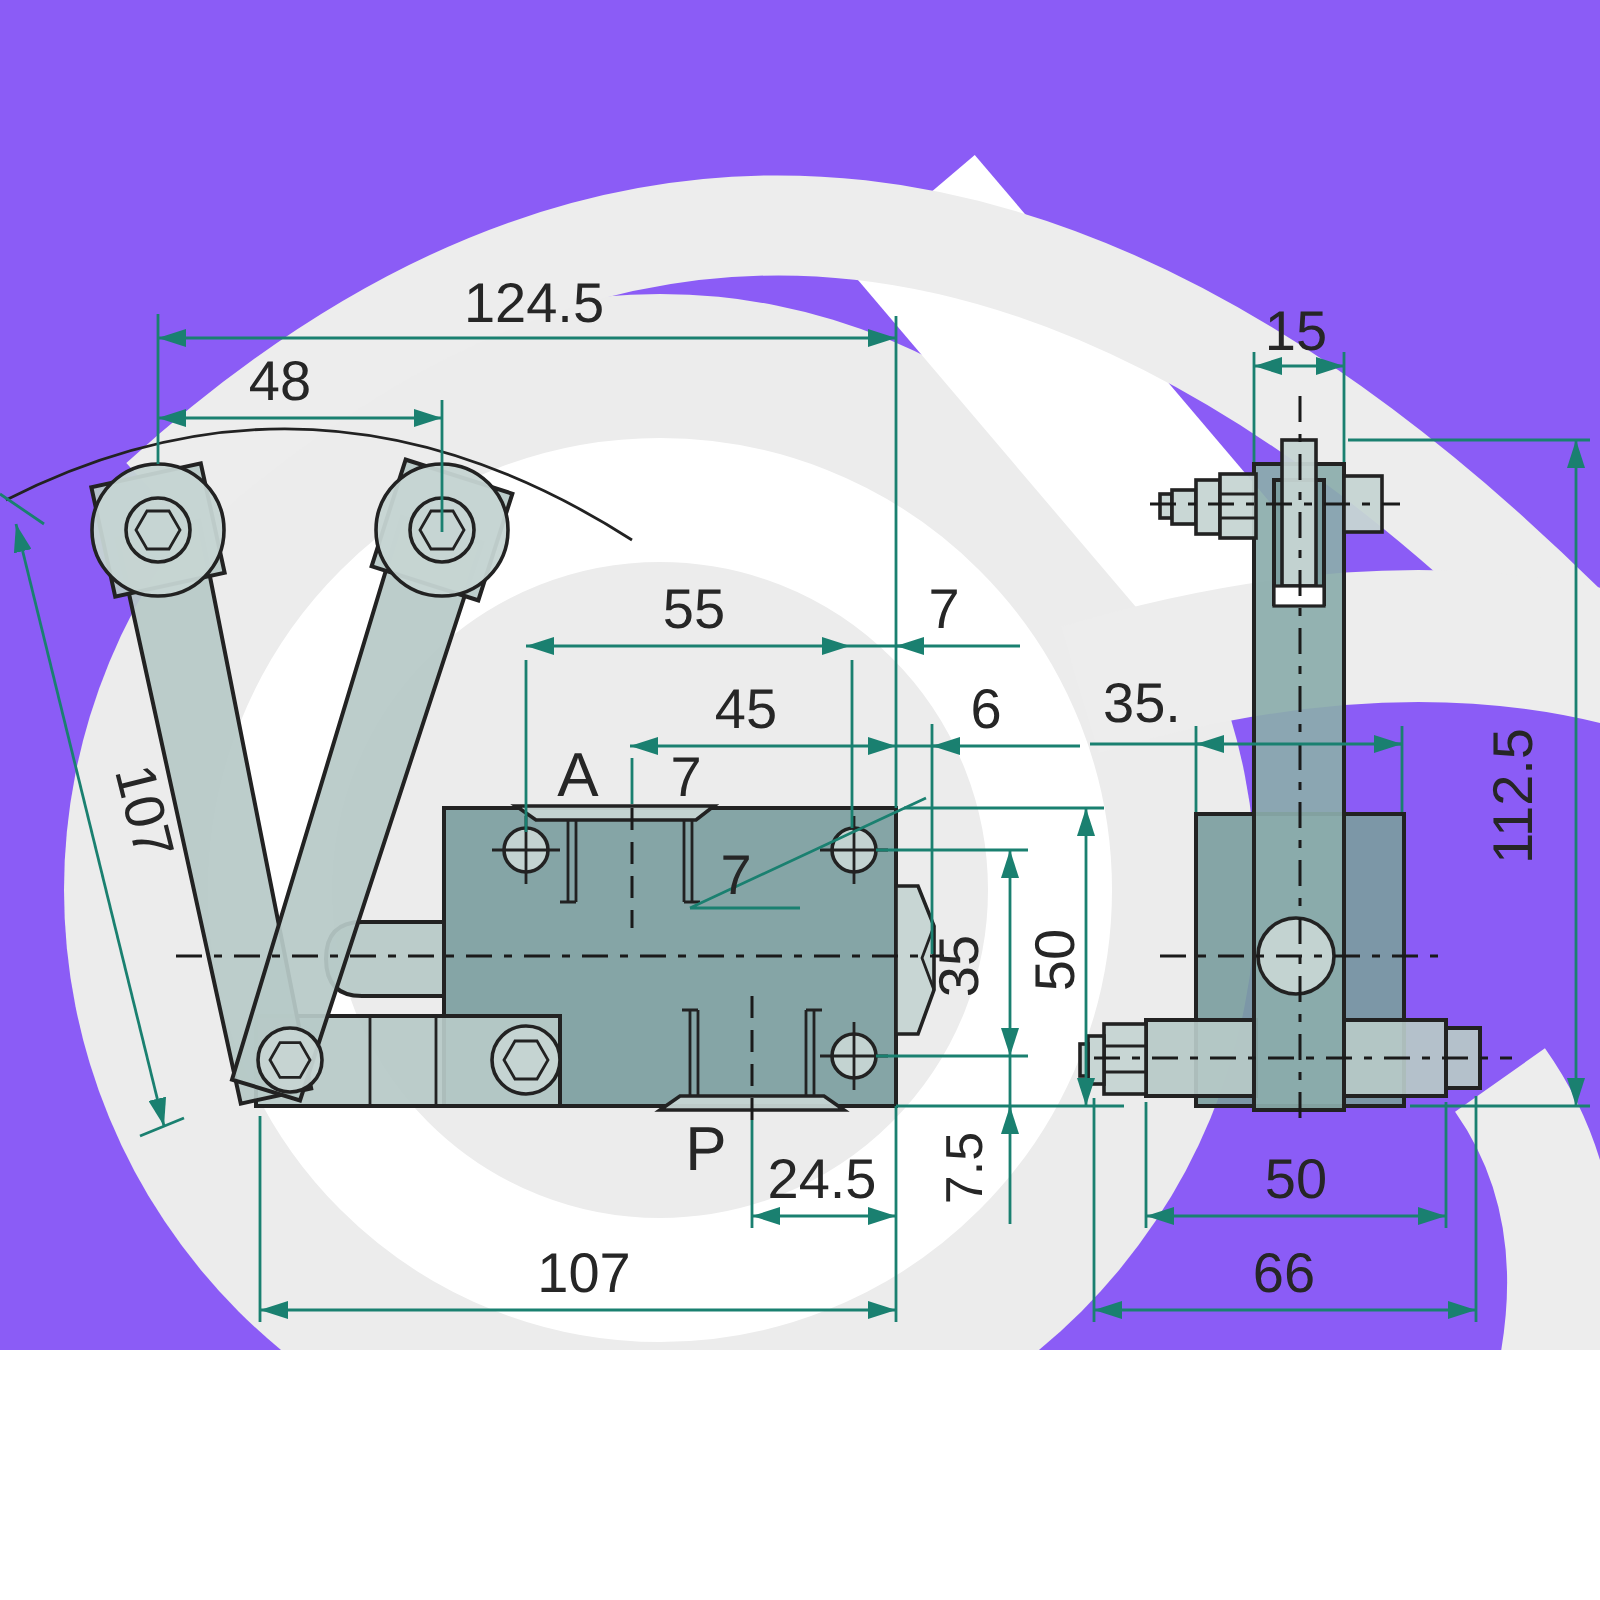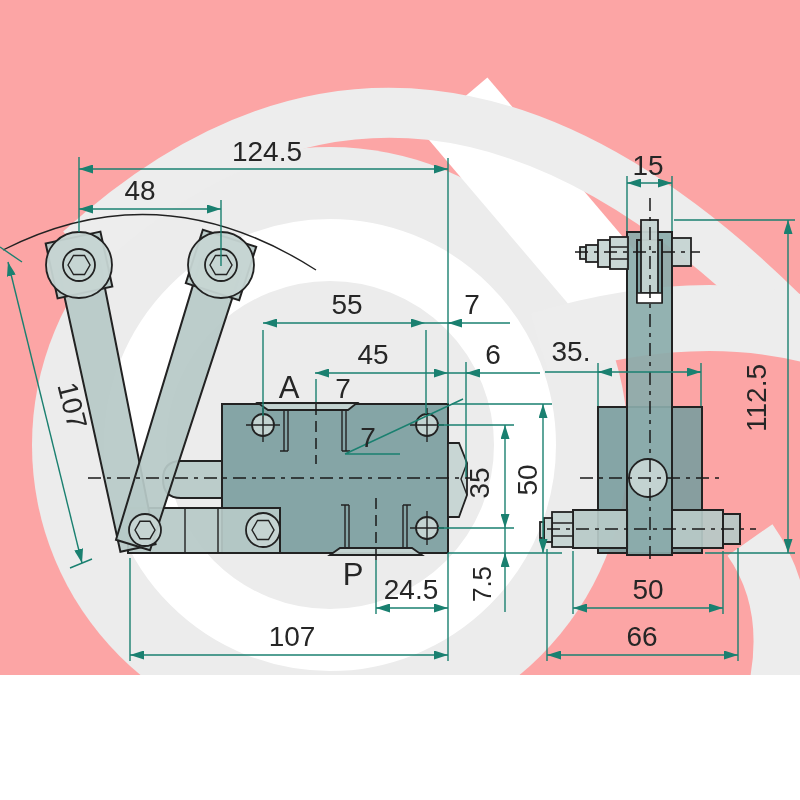--- a/index.html
+++ b/index.html
@@ -1,16 +1,16 @@
 <!DOCTYPE html>
 <html><head>
 <meta charset="utf-8">
 <style>
   html,body{margin:0;padding:0;background:#fff;}
-  #stage{position:relative;width:800px;height:675px;background:#fca5a5;overflow:hidden;}
+  #stage{position:relative;width:800px;height:675px;background:#8b5cf6;overflow:hidden;}
   svg{display:block;}
   .f-body{fill:#7a9d9e;fill-opacity:.9;stroke:#222;stroke-width:2;}
   .f-bar{fill:#8badab;fill-opacity:.92;stroke:#222;stroke-width:2;}
   .f-lt{fill:#b7c9c7;fill-opacity:.93;stroke:#222;stroke-width:2;}
   .f-ltr{fill:#c6d5d3;fill-opacity:.95;stroke:#222;stroke-width:1.8;}
   .thin{stroke:#222;stroke-width:1.4;fill:none;}
   .cl{stroke:#1a1a1a;stroke-width:1.5;fill:none;stroke-dasharray:13 6 4 6;}
   .dash{stroke:#1a1a1a;stroke-width:1.5;fill:none;stroke-dasharray:11 6;}
   .dim{stroke:#1a8070;stroke-width:1.4;fill:none;}
   .dimtxt{font:28px "Liberation Sans",sans-serif;fill:#262626;text-anchor:middle;}

